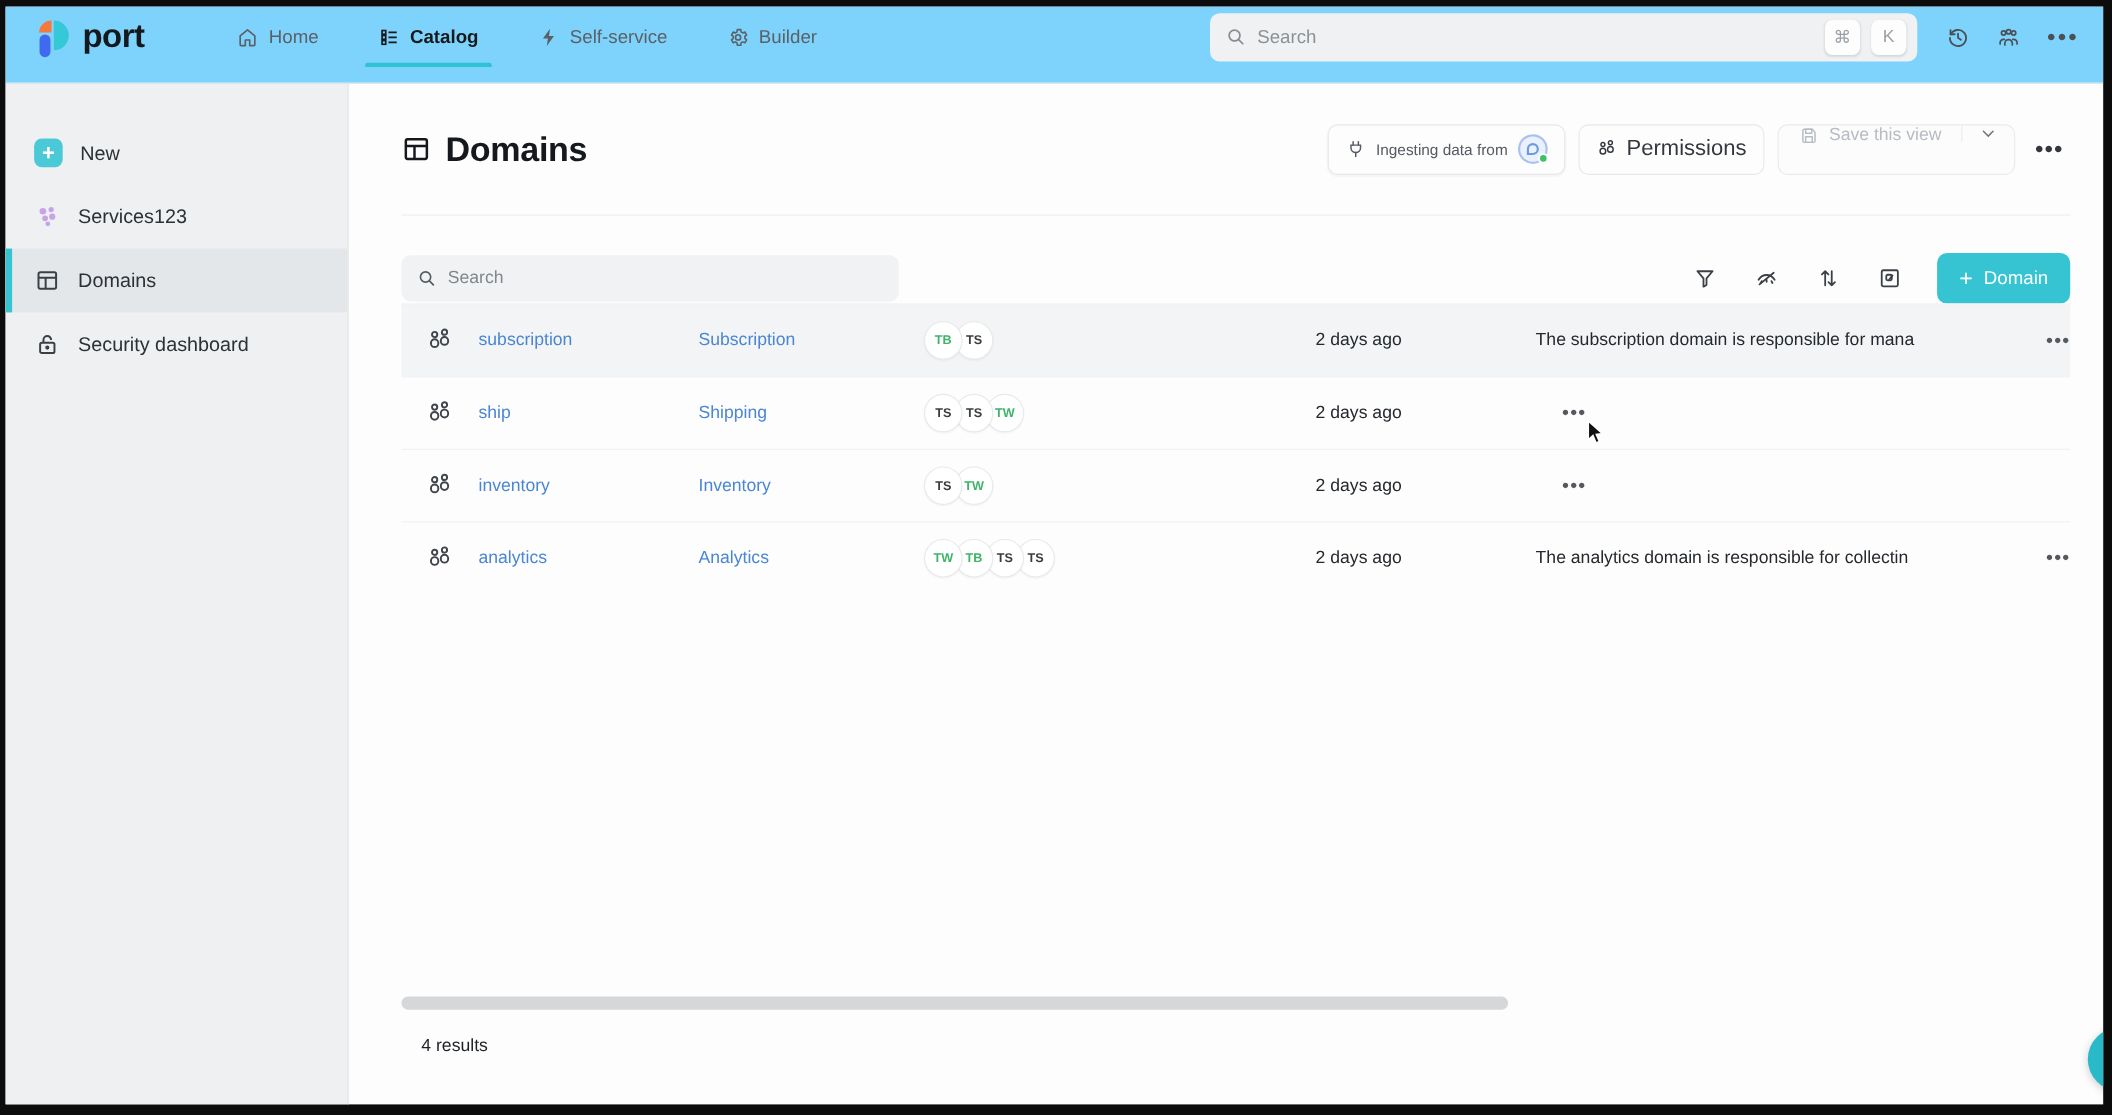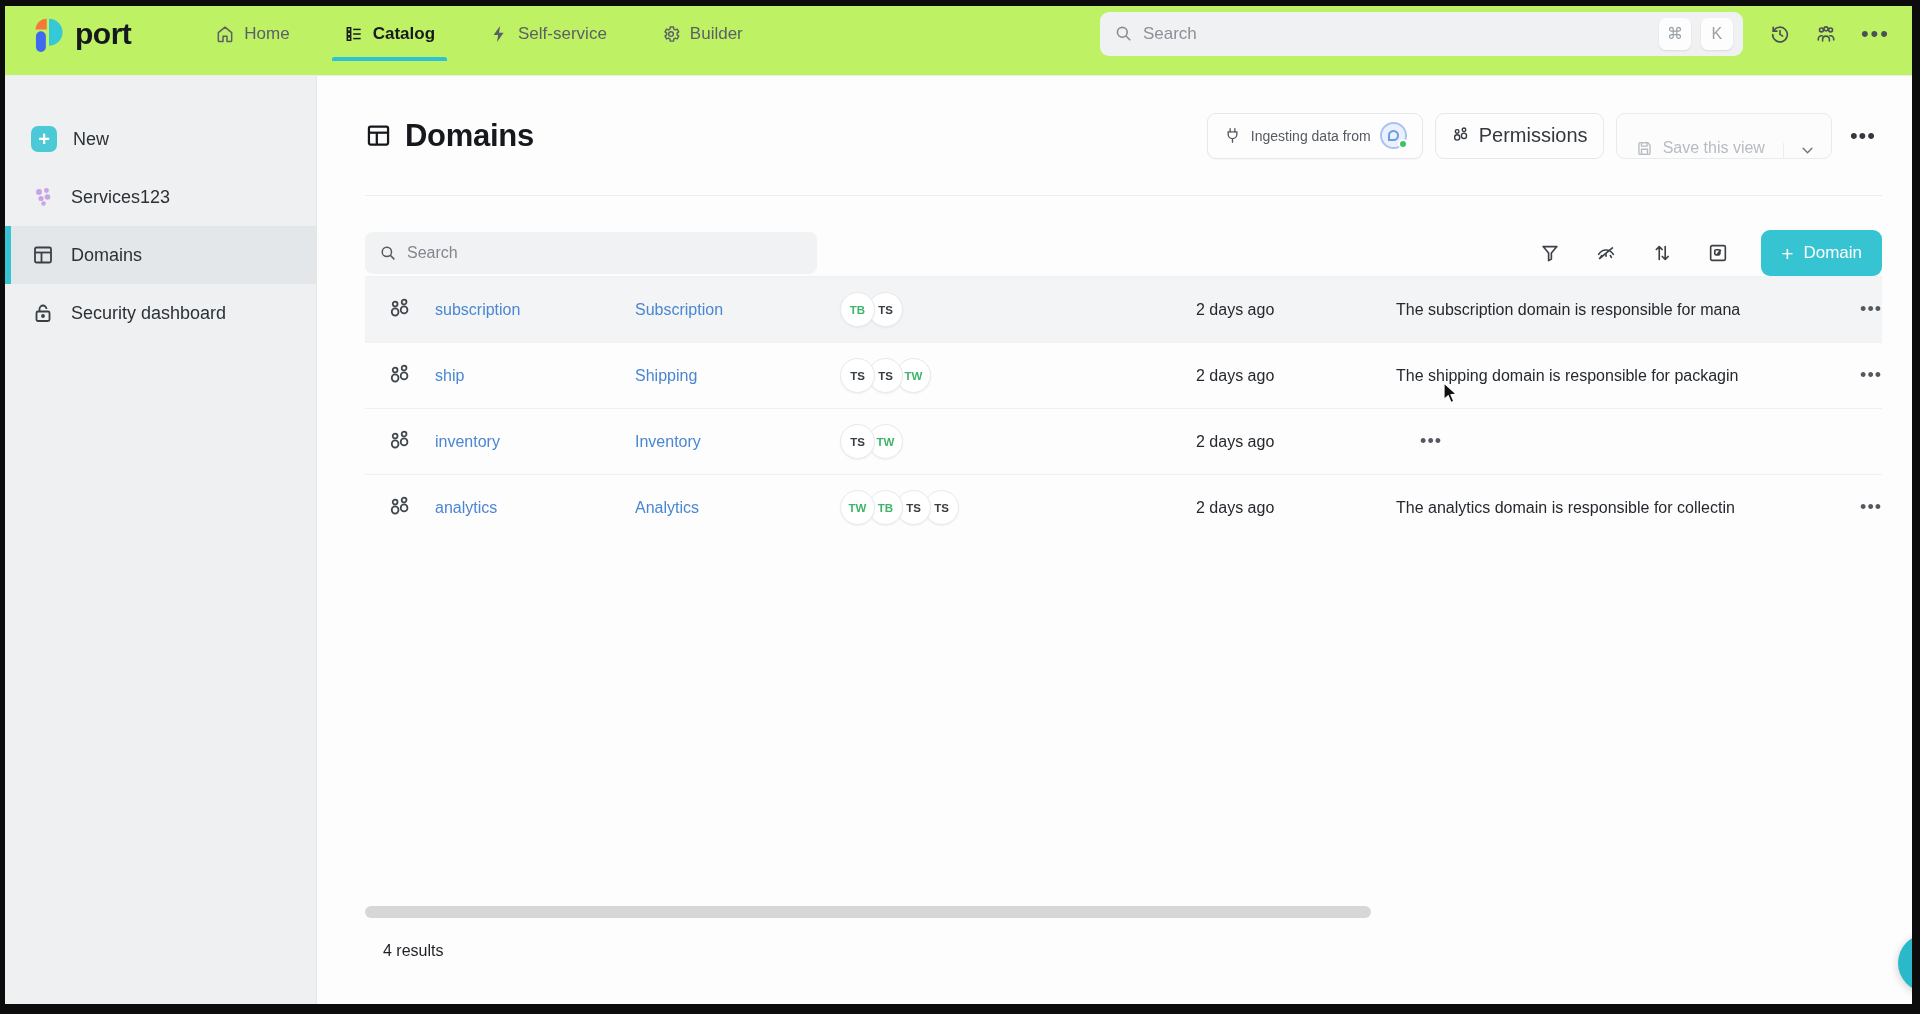--- a/index.html
+++ b/index.html
@@ -1,21 +1,21 @@
 <!DOCTYPE html>
 <html><head>
 <meta charset="utf-8">
 <style>
   * { margin:0; padding:0; box-sizing:border-box; }
   html,body { width:1920px; height:1014px; font-family:"Liberation Sans", sans-serif; cursor:default; }
   .frame { width:1920px; height:1014px; background:#0c0c0c; padding:6px 8px 10px 5px; }
   .screen { position:relative; width:100%; height:100%; background:#fdfdfd; overflow:hidden; display:flex; flex-direction:column; }
 
   
-  .topbar { height:70px; flex:0 0 70px; background:#bef264; border-bottom:1px solid #ebedee; display:flex; align-items:center; padding:0 22px 14px 26px; position:relative; }
+  .topbar { height:70px; flex:0 0 70px; background:#7dd3fc; border-bottom:1px solid #ebedee; display:flex; align-items:center; padding:0 22px 14px 26px; position:relative; }
   .brand { display:flex; align-items:center; gap:8px; margin-right:72px; }
   .brand-name { font-size:30px; font-weight:700; color:#15181c; letter-spacing:-0.5px; }
   .nav { display:flex; align-items:stretch; height:100%; gap:30px; }
   .nav-item { display:flex; align-items:center; gap:9px; padding:0 12px; font-size:17px; color:#5b6066; position:relative; cursor:pointer; }
   .nav-item svg { width:20px; height:20px; }
   .nav-item.active { color:#17191d; font-weight:700; }
   .nav-item.active .tab-underline { position:absolute; left:0; right:0; bottom:0; height:4px; background:#2ec3d2; border-radius:2px 2px 0 0; }
   .top-search { margin-left:auto; width:643px; height:44px; background:#f0f1f3; border-radius:9px; display:flex; align-items:center; padding:0 10px 0 14px; gap:10px; color:#878d93; }
   .top-search svg { width:19px; height:19px; flex:0 0 auto; }
   .top-search input { flex:1; border:none; outline:none; background:transparent; font-size:17px; color:#41464c; font-family:"Liberation Sans",sans-serif; }
@@ -42,21 +42,21 @@
   .page-title-wrap svg { width:27px; height:27px; }
   .page-title { font-size:31px; font-weight:700; letter-spacing:-0.3px; }
   .header-actions { margin-left:auto; display:flex; align-items:center; gap:12px; }
   .btn { height:46px; background:#fdfdfe; border:1px solid #e6e8ea; border-radius:9px; display:flex; align-items:center; gap:9px; padding:0 15px; font-size:15px; color:#3c4147; font-family:"Liberation Sans",sans-serif; cursor:pointer; }
   .btn svg { width:19px; height:19px; }
   .btn-ingest { color:#555a60; font-size:14px; box-shadow:0 1px 2px rgba(0,0,0,.04); }
   .ingest-avatar { position:relative; width:27px; height:27px; border:2px solid #a9c3ee; border-radius:50%; background:#eaf1fc; display:flex; align-items:center; justify-content:center; }
   .ingest-avatar .inner-glyph { width:11px; height:11px; border:2px solid #6d9be0; border-radius:50% 50% 50% 0; }
   .ingest-avatar .status-dot { position:absolute; right:-3px; bottom:-2px; width:10px; height:10px; background:#3fc06a; border:2px solid #fdfdfe; border-radius:50%; }
   .btn-permissions { font-size:20px; color:#34383e; }
-  .save-group { display:flex; align-items:flex-end; height:46px; border:1px solid #e9eaec; border-radius:9px; background:#fcfcfd; overflow:hidden; }
+  .save-group { display:flex; align-items:flex-start; height:46px; border:1px solid #e9eaec; border-radius:9px; background:#fcfcfd; overflow:hidden; }
   .save-main { display:flex; align-items:center; gap:9px; padding:0 18px; color:#b7bcc2; font-size:16px; background:none; border:none; cursor:pointer; font-family:"Liberation Sans",sans-serif; }
   .save-main svg { width:19px; height:19px; }
   .save-caret { width:48px; display:flex; align-items:center; justify-content:center; border-left:1px solid #ececee; background:none; border-top:none;border-bottom:none;border-right:none; color:#6f757b; cursor:pointer; }
   .save-caret svg { width:15px; height:15px; }
   .dots-btn { background:none; border:none; font-size:22px; color:#34383e; letter-spacing:1px; padding:4px 6px; cursor:pointer; }
 
   
   .toolbar-row { margin-top:34px; height:46px; flex:0 0 auto; display:flex; align-items:center; }
   .table-search { width:452px; height:42px; background:#f1f2f4; border-radius:8px; display:flex; align-items:center; gap:10px; padding:0 14px; }
   .table-search svg { width:18px; height:18px; color:#565b61; }
@@ -346,21 +346,20 @@
               </svg>
         </span>
         <span class="cell c-id"><a class="link">ship</a></span>
         <span class="cell c-title"><a class="link">Shipping</a></span>
         <span class="cell c-team">
           <span class="badge dark">TS</span>
           <span class="badge dark">TS</span>
           <span class="badge green">TW</span>
         </span>
         <span class="cell c-upd">2 days ago</span>
-        <span class="cell c-desc">The shipping domain is responsible for packagin</span>
         <span class="cell c-menu"><button class="row-menu"><span>•••</span></button></span>
       </div>
 
       <div class="trow">
         <span class="cell c-icon">
           <svg viewBox="0 0 24 24" fill="none" stroke="currentColor" stroke-width="1.7">
                 <circle cx="7.8" cy="6.8" r="2.3"></circle>
                 <rect x="4.6" y="11" width="6.4" height="6.8" rx="3.2"></rect>
                 <circle cx="16.4" cy="4.8" r="2.3"></circle>
                 <rect x="13.2" y="9" width="6.4" height="6.8" rx="3.2"></rect>

